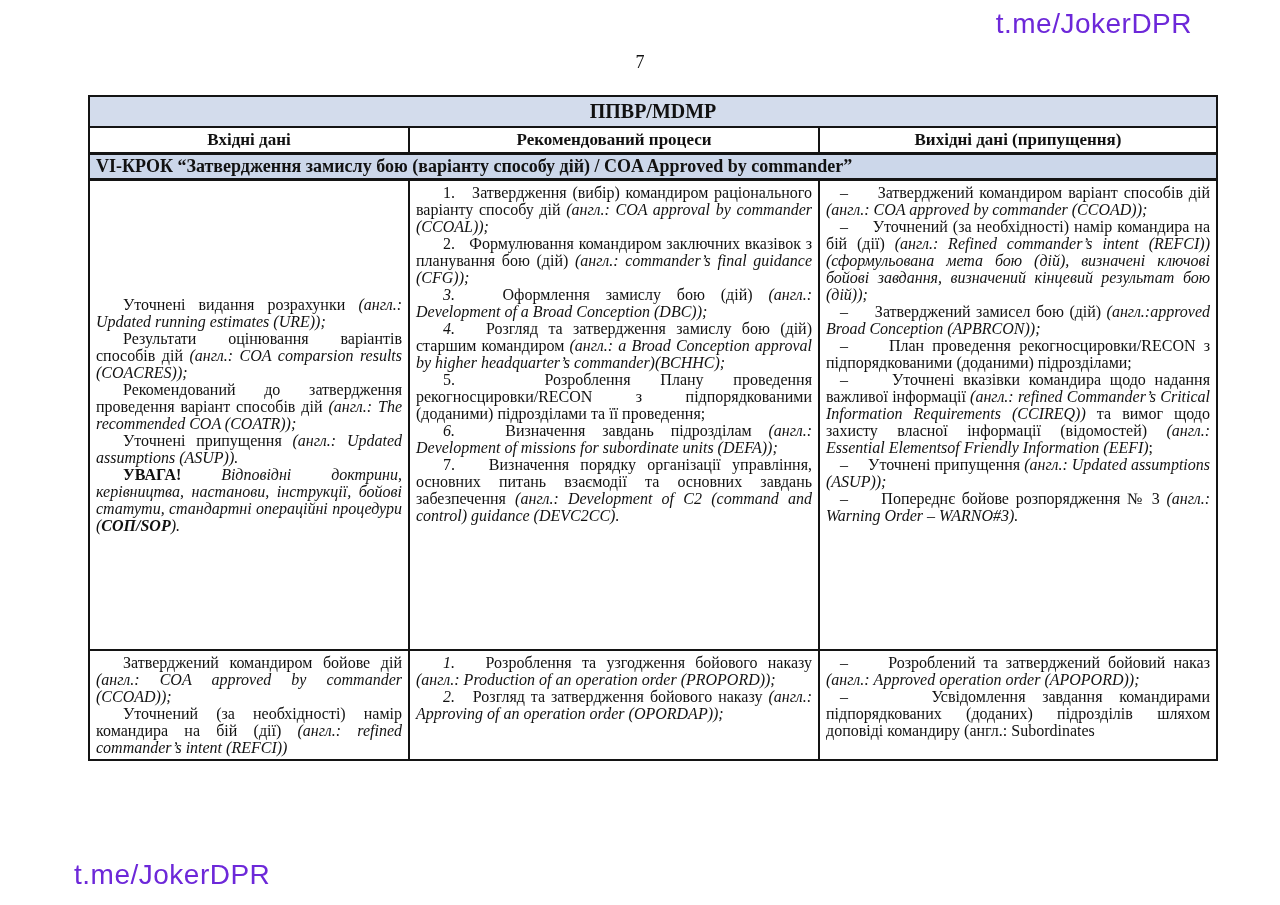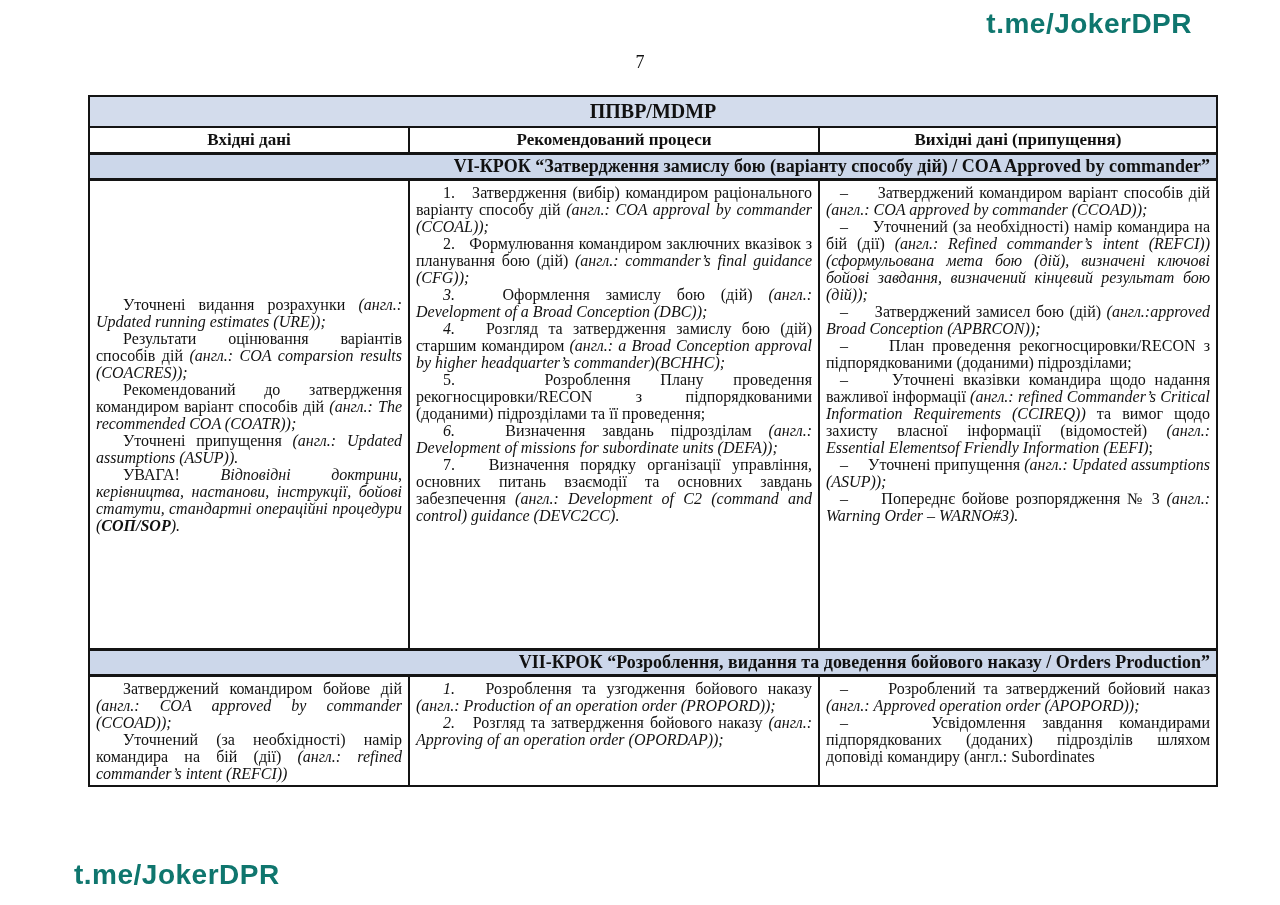--- a/index.html
+++ b/index.html
@@ -8,24 +8,24 @@
     width:1280px; height:905px;
     background:#ffffff;
     font-family:"Liberation Serif", serif;
     color:#111;
     position:relative;
     overflow:hidden;
   }
   .watermark {
     position:absolute;
     font-family:"Liberation Sans", sans-serif;
-    font-weight:bold;
+    font-weight:normal;
     font-size:28px;
     letter-spacing:0.5px;
-    color:#0f766e;
+    color:#6d28d9;
   }
   .wm-top { top:8px; right:88px; }
   .wm-bottom { bottom:14px; left:74px; }
   .page-num {
     position:absolute; top:52px; left:0; width:100%;
     text-align:center; font-size:18px;
   }
   table.mdmp {
     position:absolute; left:88px; top:95px;
     width:1128px;
@@ -43,42 +43,42 @@
     text-align:center; padding:3px 6px;margin-left:8px;
   }
   .col-head th {
     background:#ffffff;
     font-size:17px; font-weight:bold;
     text-align:center; padding:2px 4px;
   }
   .band td {
     background:#ccd7ea;
     font-weight:bold; font-size:18px;
-    text-align:right;
+    text-align:left;
     border-top:3px solid #141414;
     border-bottom:3px solid #141414;
     padding:1px 6px;
   }
   .content td {
     vertical-align:top;
     font-size:16px;
     padding:3px 6px;
   }
   .content td p {
     margin:0;
     text-align:justify;
     text-indent:27px;
     line-height:17px;
   }
   td.cell-outputs p { text-indent:14px; }
   .v-mid { vertical-align:middle !important; }
   .row-vi { height:470px; }
   .s-n { font-style:normal; }
   .s-i { font-style:italic; }
-  .s-b { font-weight:normal; }
+  .s-b { font-weight:bold; }
   .s-bi { font-weight:bold; font-style:italic; }
 </style>
 </head>
 <body>
 
 <div class="watermark wm-top">t.me/JokerDPR</div>
 
 <div class="page-num">7</div>
 
 <table class="mdmp">
@@ -96,21 +96,21 @@
     <th>Рекомендований процеси</th>
     <th>Вихідні дані (припущення)</th>
   </tr>
   <tr class="band">
     <td colspan="3">VI-КРОК “Затвердження замислу бою (варіанту способу дій) / COA Approved by commander”</td>
   </tr>
   <tr class="content row-vi">
     <td class="cell-inputs v-mid">
           <p><span class="s-n">Уточнені видання розрахунки </span><span class="s-i">(англ.: Updated running estimates (URE));</span></p>
           <p><span class="s-n">Результати оцінювання варіантів способів дій </span><span class="s-i">(англ.: COA comparsion results (COACRES));</span></p>
-          <p><span class="s-n">Рекомендований до затвердження командиром варіант способів дій </span><span class="s-i">(англ.: The recommended COA (COATR));</span></p>
+          <p><span class="s-n">Рекомендований до затвердження проведення варіант способів дій </span><span class="s-i">(англ.: The recommended COA (COATR));</span></p>
           <p><span class="s-n">Уточнені припущення </span><span class="s-i">(англ.: Updated assumptions (ASUP)).</span></p>
           <p><span class="s-b">УВАГА! </span><span class="s-i">Відповідні доктрини, керівництва, настанови, інструкції, бойові статути, стандартні операційні процедури (</span><span class="s-bi">СОП/SOP</span><span class="s-i">).</span></p>
         </td>
     <td class="cell-processes">
           <p><span class="s-n">1.&nbsp;&nbsp;&nbsp;Затвердження (вибір) командиром раціонального варіанту способу дій </span><span class="s-i">(англ.: COA approval by commander (CCOAL));</span></p>
           <p><span class="s-n">2.&nbsp;&nbsp;&nbsp;Формулювання командиром заключних вказівок з планування бою (дій) </span><span class="s-i">(англ.: commander’s final guidance (CFG));</span></p>
           <p><span class="s-i">3.</span><span class="s-n">&nbsp;&nbsp;&nbsp;Оформлення замислу бою (дій) </span><span class="s-i">(англ.: Development of a Broad Conception (DBC));</span></p>
           <p><span class="s-i">4.</span><span class="s-n">&nbsp;&nbsp;&nbsp;Розгляд та затвердження замислу бою (дій) старшим командиром </span><span class="s-i">(англ.: a Broad Conception approval by higher headquarter’s commander)(BCHHC);</span></p>
           <p><span class="s-n">5.&nbsp;&nbsp;&nbsp;Розроблення Плану проведення рекогносцировки/RECON з підпорядкованими (доданими) підрозділами та її проведення;</span></p>
           <p><span class="s-i">6.</span><span class="s-n">&nbsp;&nbsp;&nbsp;Визначення завдань підрозділам </span><span class="s-i">(англ.: Development of missions for subordinate units (DEFA));</span></p>
@@ -119,23 +119,20 @@
     <td class="cell-outputs">
           <p><span class="s-n">–&nbsp;&nbsp;&nbsp;&nbsp;&nbsp;Затверджений командиром варіант способів дій </span><span class="s-i">(англ.: COA approved by commander (CCOAD));</span></p>
           <p><span class="s-n">–&nbsp;&nbsp;&nbsp;&nbsp;&nbsp;Уточнений (за необхідності) намір командира на бій (дії) </span><span class="s-i">(англ.: Refined commander’s intent (REFCI)) (сформульована мета бою (дій), визначені ключові бойові завдання, визначений кінцевий результат бою (дій));</span></p>
           <p><span class="s-n">–&nbsp;&nbsp;&nbsp;&nbsp;&nbsp;Затверджений замисел бою (дій) </span><span class="s-i">(англ.:approved Broad Conception (APBRCON));</span></p>
           <p><span class="s-n">–&nbsp;&nbsp;&nbsp;&nbsp;&nbsp;План проведення рекогносцировки/RECON з підпорядкованими (доданими) підрозділами;</span></p>
           <p><span class="s-n">–&nbsp;&nbsp;&nbsp;&nbsp;&nbsp;Уточнені вказівки командира щодо надання важливої інформації </span><span class="s-i">(англ.: refined Commander’s Critical Information Requirements (CCIREQ))</span><span class="s-n"> та вимог щодо захисту власної інформації (відомостей) </span><span class="s-i">(англ.: Essential Elementsof Friendly Information (EEFI)</span><span class="s-n">;</span></p>
           <p><span class="s-n">–&nbsp;&nbsp;&nbsp;&nbsp;&nbsp;Уточнені припущення </span><span class="s-i">(англ.: Updated assumptions (ASUP));</span></p>
           <p><span class="s-n">–&nbsp;&nbsp;&nbsp;&nbsp;&nbsp;Попереднє бойове розпорядження № 3 </span><span class="s-i">(англ.: Warning Order – WARNO#3).</span></p>
         </td>
   </tr>
-  <tr class="band">
-    <td colspan="3">VII-КРОК “Розроблення, видання та доведення бойового наказу / Orders Production”</td>
-  </tr>
   <tr class="content row-vii">
     <td class="cell-inputs">
           <p><span class="s-n">Затверджений командиром бойове дій </span><span class="s-i">(англ.: COA approved by commander (CCOAD));</span></p>
           <p><span class="s-n">Уточнений (за необхідності) намір командира на бій (дії) </span><span class="s-i">(англ.: refined commander’s intent (REFCI))</span></p>
         </td>
     <td class="cell-processes">
           <p><span class="s-i">1.</span><span class="s-n">&nbsp;&nbsp;&nbsp;Розроблення та узгодження бойового наказу </span><span class="s-i">(англ.: Production of an operation order (PROPORD));</span></p>
           <p><span class="s-i">2.</span><span class="s-n">&nbsp;&nbsp;&nbsp;Розгляд та затвердження бойового наказу </span><span class="s-i">(англ.: Approving of an operation order (OPORDAP));</span></p>
         </td>
     <td class="cell-outputs">

